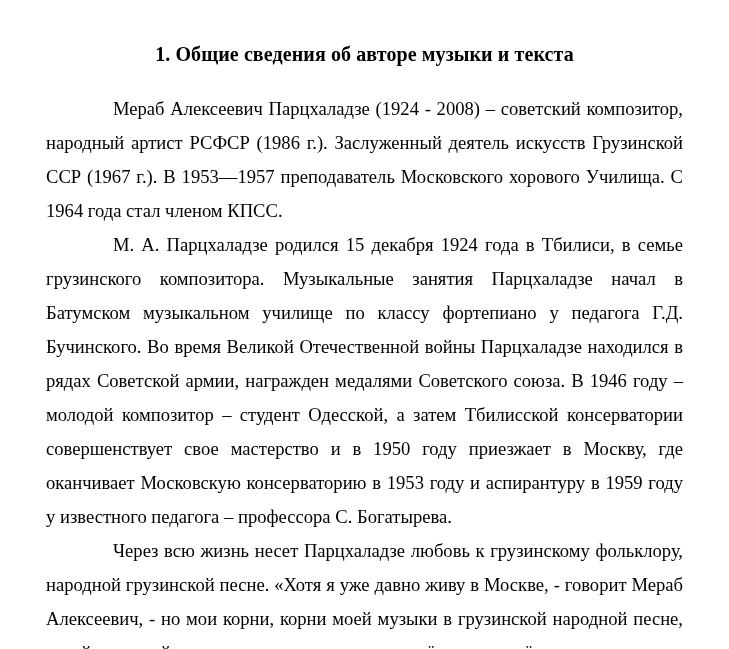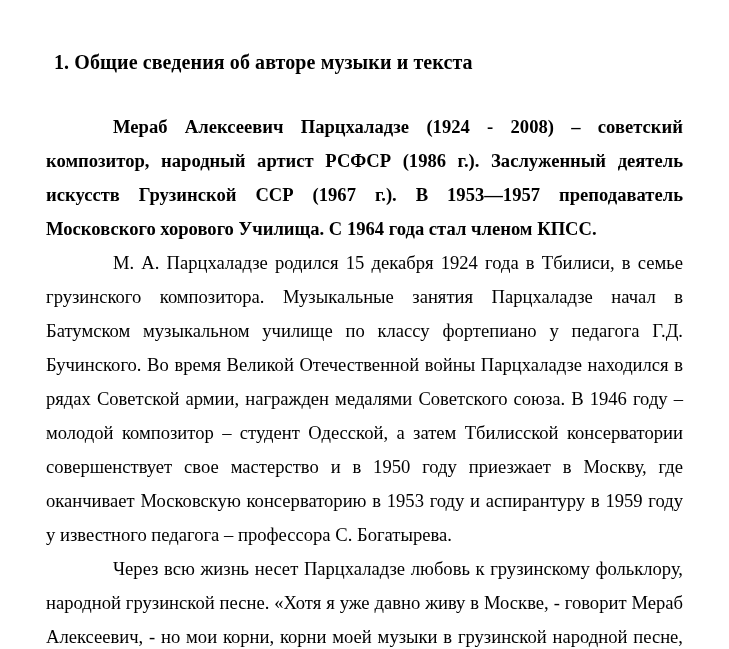--- a/index.html
+++ b/index.html
@@ -24,38 +24,38 @@
   }
   .doc-body {
     position: absolute;
     left: 46px;
     top: 0;
     width: 637px;
   }
   .heading {
     font-size: 20px;
     font-weight: bold;
+    text-align: center;
     line-height: 34px;
-    margin: 8px;
+    margin: 0;
     padding-top: 37px;
     letter-spacing: 0.1px;
   }
   .para {
     font-size: 18.6px;
     line-height: 34px;
     text-align: justify;
     text-justify: inter-word;
     margin: 0;
     text-indent: 67px;
     hyphens: none;
     -webkit-hyphens: none;
   }
   .para.first-para {
-    margin-top: 31px;
-    font-weight: bold;
+    margin-top: 21px;
   }
 </style>
 </head>
 <body>
 
 <div class="page">
   <div class="doc-body">
 
     <h1 class="heading">1. Общие сведения об авторе музыки и текста</h1>
 

